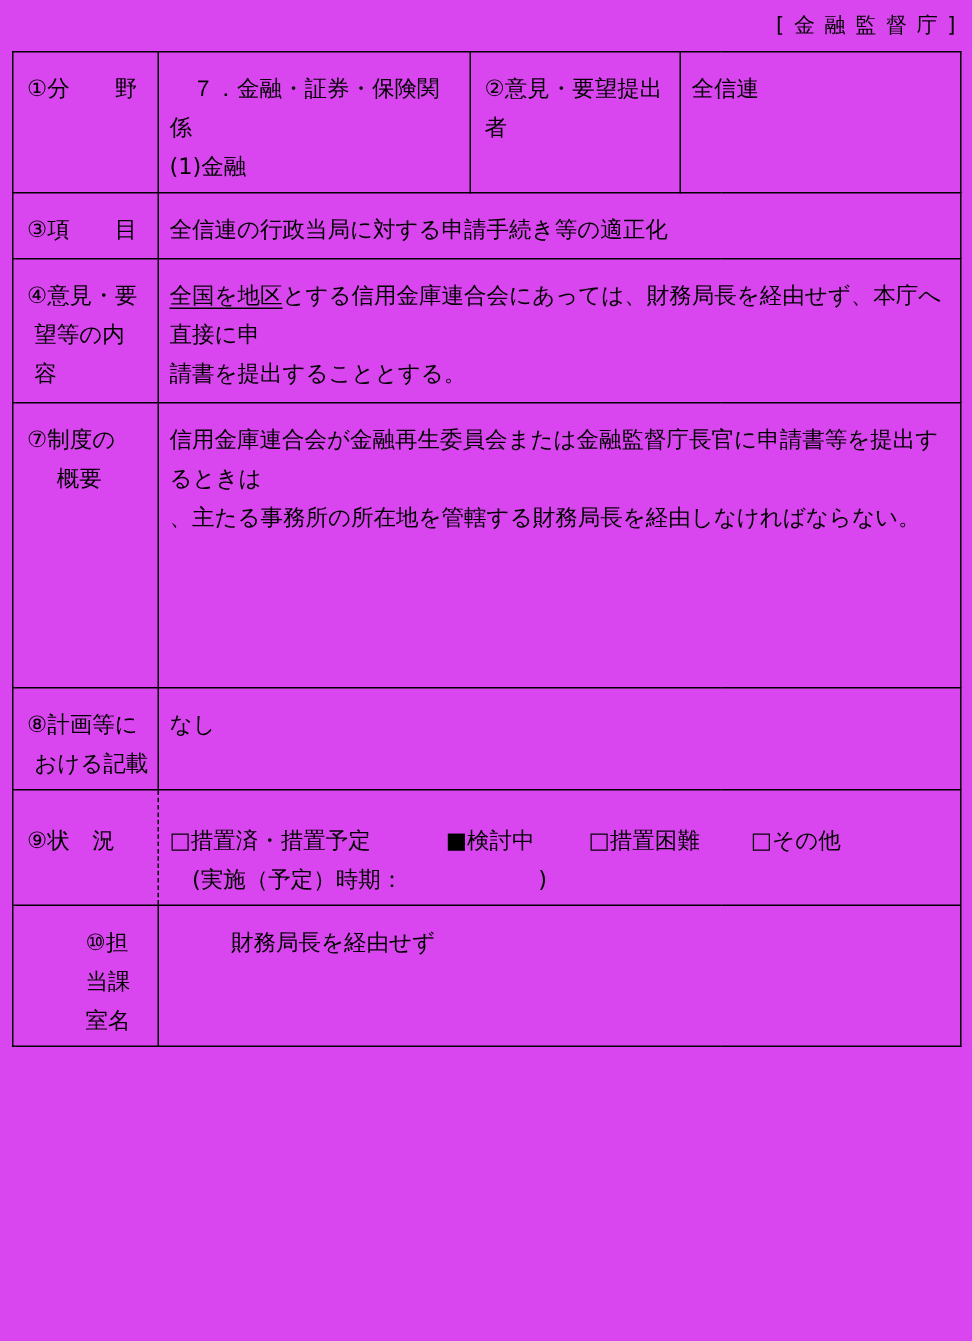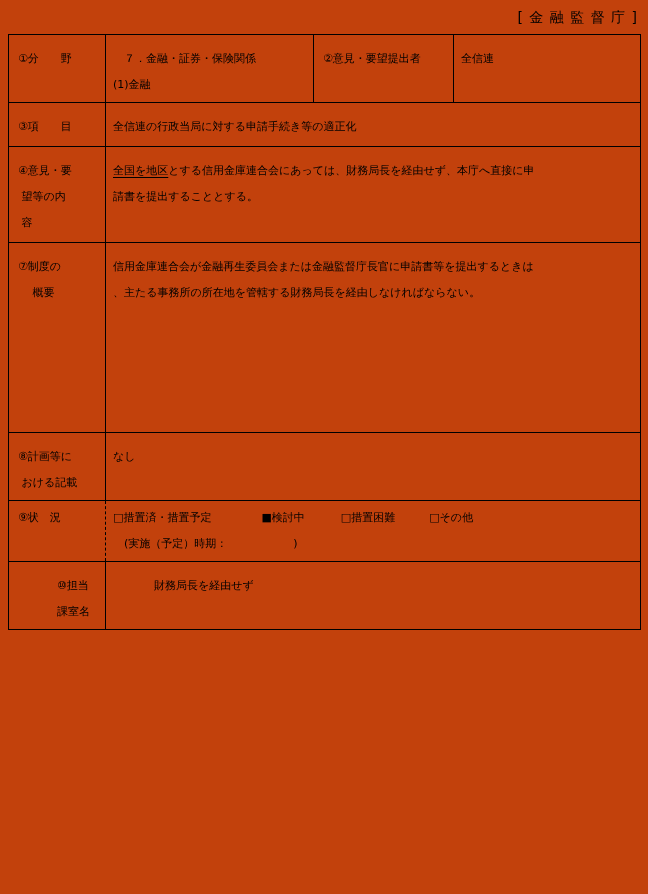--- a/index.html
+++ b/index.html
@@ -1,32 +1,32 @@
 <!DOCTYPE html>
 <html lang="ja"><head>
 <meta charset="utf-8">
 <style>
   html,body{margin:0;padding:0;background:#fff;color:#000;
     font-family:"DejaVu Sans","Liberation Sans",sans-serif;}
   .page{position:relative;width:648px;height:894px;box-sizing:border-box;
-    padding:6px 8px 0 8px;background:#c2410c;overflow:hidden;}
+    padding:6px 8px 0 8px;background:#d946ef;overflow:hidden;}
   .agency{height:28px;text-align:right;font-size:14px;line-height:22px;
     letter-spacing:1px;padding-right:2px;}
   table.form{border-collapse:collapse;table-layout:fixed;width:632px;}
   td{border:1px solid #000;vertical-align:top;box-sizing:border-box;
-    padding:11px 6px 4px 7px;font-size:11px;line-height:26px;overflow:hidden;}
+    padding:11px 6px 4px 7px;font-size:15px;line-height:26px;overflow:hidden;}
   td.label{padding-left:9px;}
   .pre{white-space:pre-wrap;word-break:break-all;}
   .r1 td{height:66px;}
   .r2 td{height:44px;}
   .r3 td{height:96px;}
   .r4 td{height:152px;}
   .r5 td{height:190px;}
   .r6 td{height:68px;}
-  .r7 td{height:59px;padding-top:4px;margin-top:28px;}
+  .r7 td{height:59px;padding-top:20px;margin-top:28px;}
   .r8 td{height:118px;}
   .r9 td{height:48px;padding-left:48px;}
   
   .r7 td{border-bottom:1px dashed #000;}
   .r7 td.label{border-right:1px dashed #000;}
   .r7 td.content{border-left:1px dashed #000;}
   .r8 td{border-top:1px dashed #000;}
   .u{text-decoration:underline;text-underline-offset:3px;}
   .status-opt{display:inline-block;}
   .status-opt.o1{margin-right:50px;}

